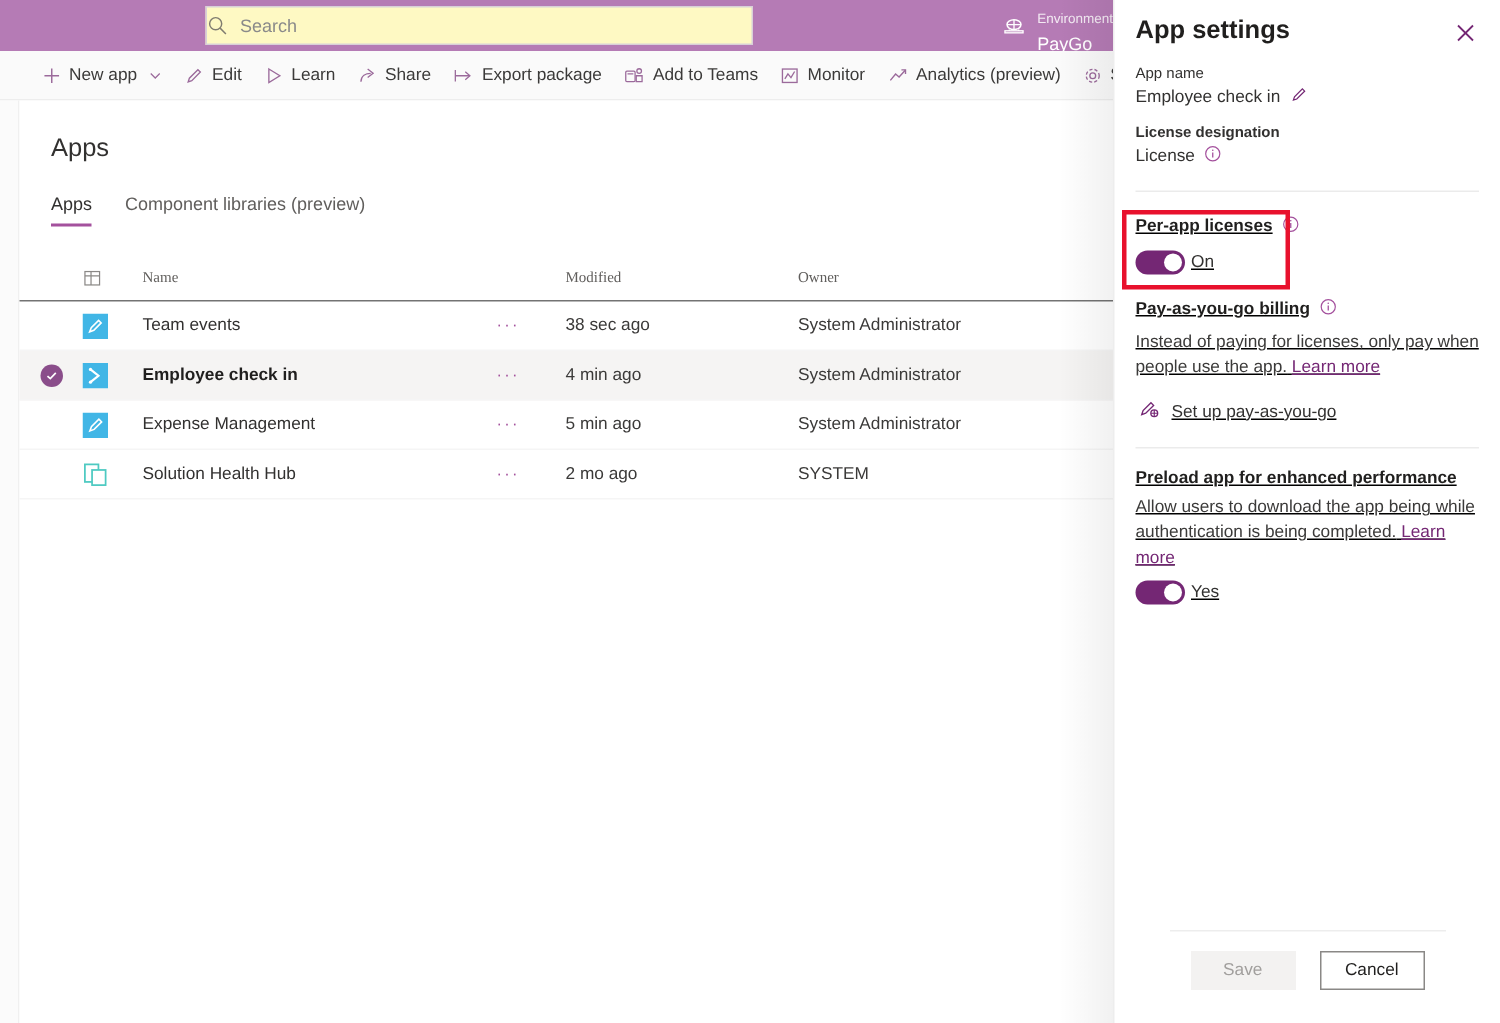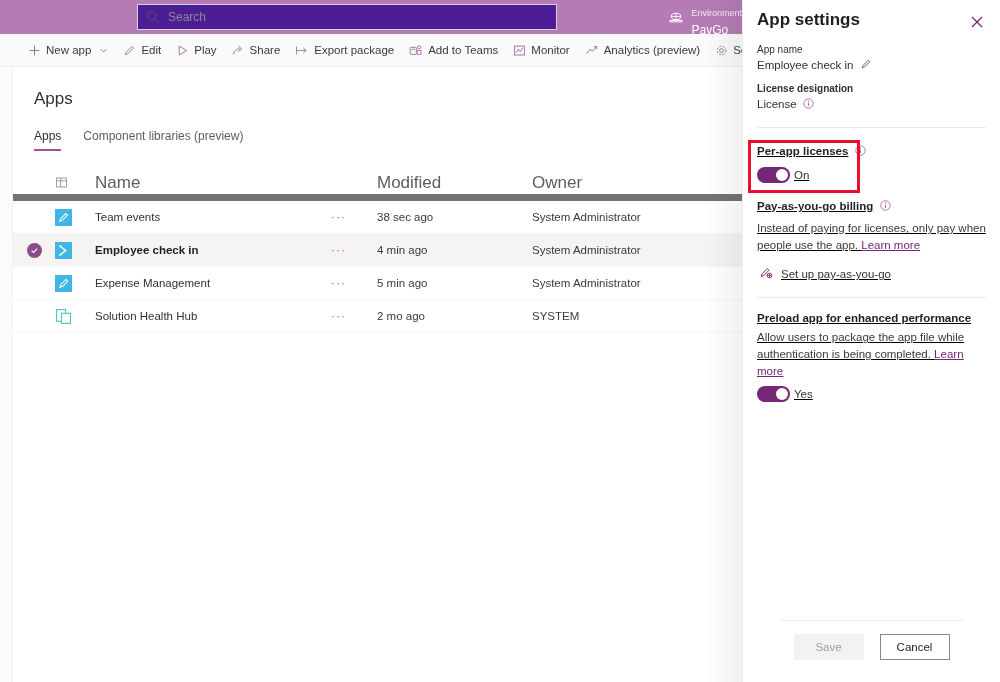--- a/index.html
+++ b/index.html
@@ -11,23 +11,23 @@
   }
   #root { position: relative; width: 1000px; height: 682px; }
 
   
   .topbar {
     position: absolute; left: 0; top: 0; width: 1000px; height: 34px;
     background: #b57bb5;
     display: flex; align-items: center;
   }
   .search-wrap {
-    position: absolute; left: 137px; top: 4px; width: 420px; height: 26px;
-    background: #4c1d95; border: 1px solid #d8d0d8;
-    display: flex; align-items: center; padding: 0 8px;
+    position: absolute; left: 137px; top: 4px; width: 365px; height: 26px;
+    background: #fef9c3; border: 1px solid #d8d0d8;
+    display: flex; align-items: center; padding: 0 0;
   }
   .search-icon { width: 14px; height: 14px; margin-right: 8px; opacity: .8; }
   .search-ph { font-size: 12px; color: #8a8a8a; }
   .env-block {
     position: absolute; right: 258px; top: 2px;
     display: flex; align-items: center; gap: 6px; color: #ffffff;
   }
   .env-icon { width: 18px; height: 18px; }
   .env-text { line-height: 1.15; }
   .env-label { font-size: 9px; color: #f3eaf3; }
@@ -74,22 +74,22 @@
   .tab.active { color: #323130; }
   .tab.active::after {
     content: ""; position: absolute; left: 0; right: 0; bottom: 0;
     height: 2px; background: #a4519d;
   }
 
   
   .table { position: absolute; left: 0; top: 104px; width: 729px; }
   .thead {
     display: flex; align-items: center; height: 30px;
-    border-bottom: 7px solid #737373; padding-left: 14px;
-    font-size: 17px; color: #605e5c;
+    border-bottom: 1px solid #737373; padding-left: 14px;
+    font-size: 10px; color: #605e5c; font-family: Liberation Serif, serif;
   }
   .col-check { width: 28px; flex: 0 0 28px; }
   .col-icon  { width: 30px; flex: 0 0 30px; display: flex; align-items: center; }
   .col-name  { flex: 1 1 auto; min-width: 0; padding-left: 10px; }
   .col-dots  { width: 46px; flex: 0 0 46px; text-align: left; }
   .col-mod   { width: 155px; flex: 0 0 155px; }
   .col-own   { width: 210px; flex: 0 0 210px; }
 
   .row {
     display: flex; align-items: center; height: 33px;
@@ -240,21 +240,21 @@
       </span>
       <span>Edit</span>
     </div>
 
     <div class="cmd">
       <span>
         <svg width="13" height="13" viewBox="0 0 16 16">
             <polygon points="4,2.5 13,8 4,13.5" fill="none" stroke="#9b6a9b" stroke-width="1.1"></polygon>
           </svg>
       </span>
-      <span>Play</span>
+      <span>Learn</span>
     </div>
 
     <div class="cmd">
       <span>
         <svg width="13" height="13" viewBox="0 0 16 16">
             <path d="M2 13c0-5 4-7 8-7" fill="none" stroke="#9b6a9b" stroke-width="1.1"></path>
             <polyline points="7.5,2.5 12,6 7.5,9.5" fill="none" stroke="#9b6a9b" stroke-width="1.1"></polyline>
           </svg>
       </span>
       <span>Share</span>
@@ -512,21 +512,21 @@
         </div>
       </div>
 
       <div class="divider"></div>
 
       <div class="sec">
         <div class="sec-head">
           <span class="sec-title">Preload app for enhanced performance</span>
         </div>
         <div class="desc">
-          <span>Allow users to package the app file while authentication is being completed.</span>
+          <span>Allow users to download the app being while authentication is being completed.</span>
           <span class="link">Learn more</span>
         </div>
         <div class="toggle-row">
           <div class="toggle">
               <div class="knob"></div>
             </div>
           <span class="toggle-label">Yes</span>
         </div>
       </div>
 

